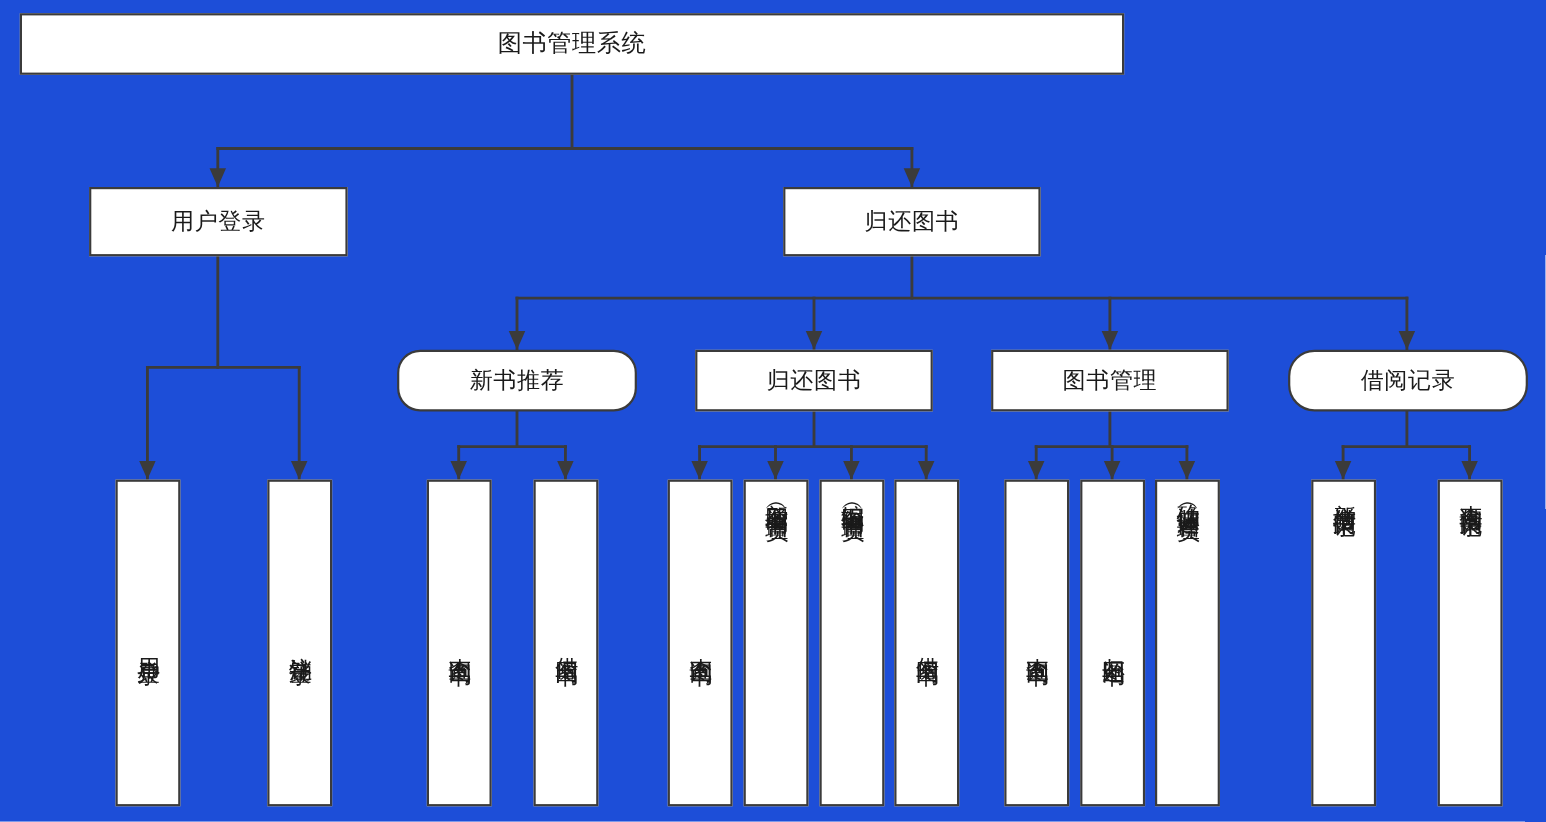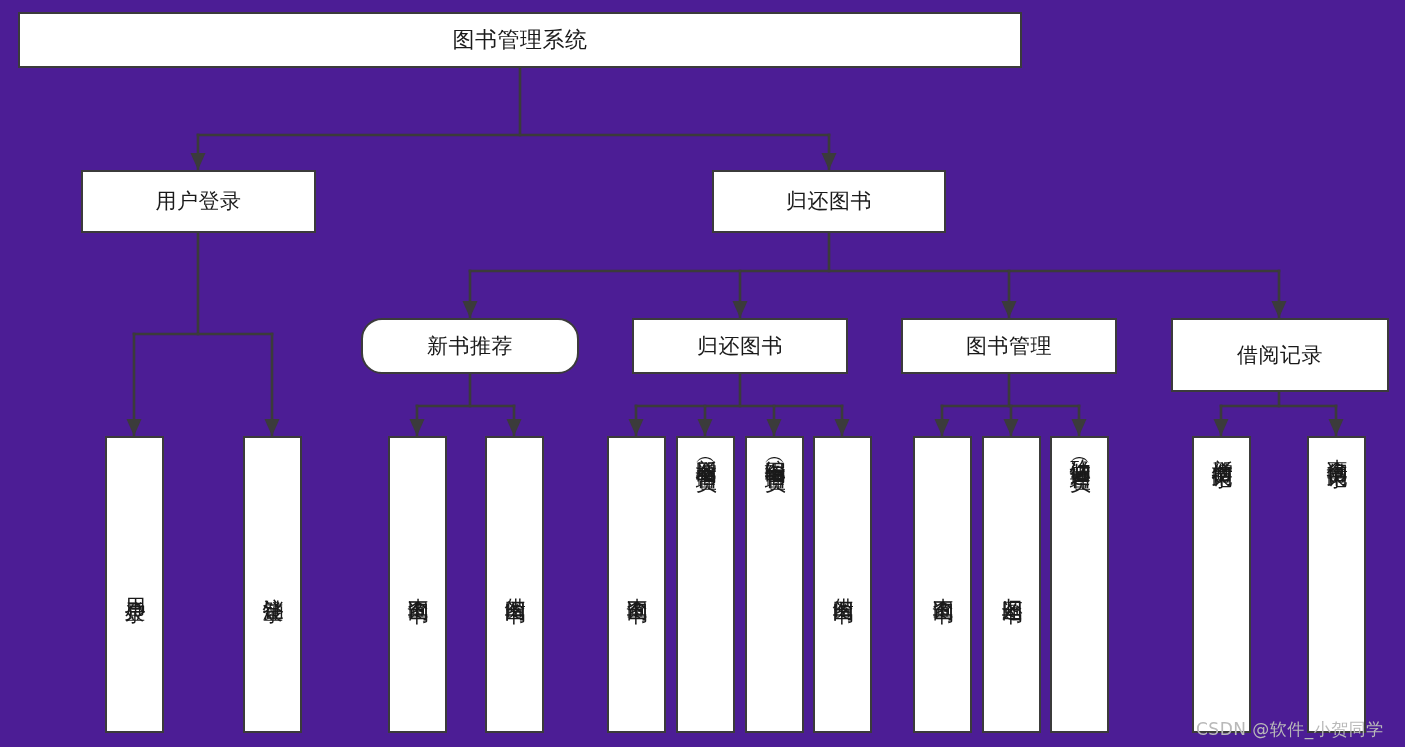--- a/index.html
+++ b/index.html
@@ -8,21 +8,21 @@
     padding: 0;
     background: #ffffff;
   }
   body {
     font-family: "DejaVu Sans", "Liberation Sans", sans-serif;
   }
   #diagram-root {
     position: relative;
     width: 1405px;
     height: 747px;
-    background: #4c1d95;
+    background: #1d4ed8;
     overflow: hidden;
   }
   #edge-layer {
     position: absolute;
     left: 0;
     top: 0;
     width: 1405px;
     height: 747px;
     pointer-events: none;
   }
@@ -158,21 +158,21 @@
       </div>
       <div class="node horiz" style="left: 361px; top: 318px; width: 218px; height: 56px; border-radius: 21px;">
         <span class="node-label">新书推荐</span>
       </div>
       <div class="node horiz" style="left: 632px; top: 318px; width: 216px; height: 56px;">
         <span class="node-label">归还图书</span>
       </div>
       <div class="node horiz" style="left: 901px; top: 318px; width: 216px; height: 56px;">
         <span class="node-label">图书管理</span>
       </div>
-      <div class="node horiz" style="left: 1171px; top: 318px; width: 218px; height: 74px;">
+      <div class="node horiz" style="left: 1171px; top: 318px; width: 218px; height: 56px; border-radius: 24px;">
         <span class="node-label">借阅记录</span>
       </div>
       <div class="node vert align-mid" style="left: 105px; top: 436px; width: 59px; height: 297px;">
         <span class="node-label">用户登录</span>
       </div>
       <div class="node vert align-mid" style="left: 243px; top: 436px; width: 59px; height: 297px;">
         <span class="node-label">注销登录</span>
       </div>
       <div class="node vert align-mid" style="left: 388px; top: 436px; width: 59px; height: 297px;">
         <span class="node-label">查询图书</span>
@@ -202,15 +202,14 @@
         <span class="node-label">确认归还（管理员）</span>
       </div>
       <div class="node vert align-top" style="left: 1192px; top: 436px; width: 59px; height: 297px;">
         <span class="node-label">新增借阅记录</span>
       </div>
       <div class="node vert align-top" style="left: 1307px; top: 436px; width: 59px; height: 297px;">
         <span class="node-label">查询借阅记录</span>
       </div>
     </div>
 
-  <div class="watermark" style="left: 1196px; top: 718px; color: rgb(185, 185, 185);">CSDN @软件_小贺同学</div>
 
 </div>
 
 </body></html>

